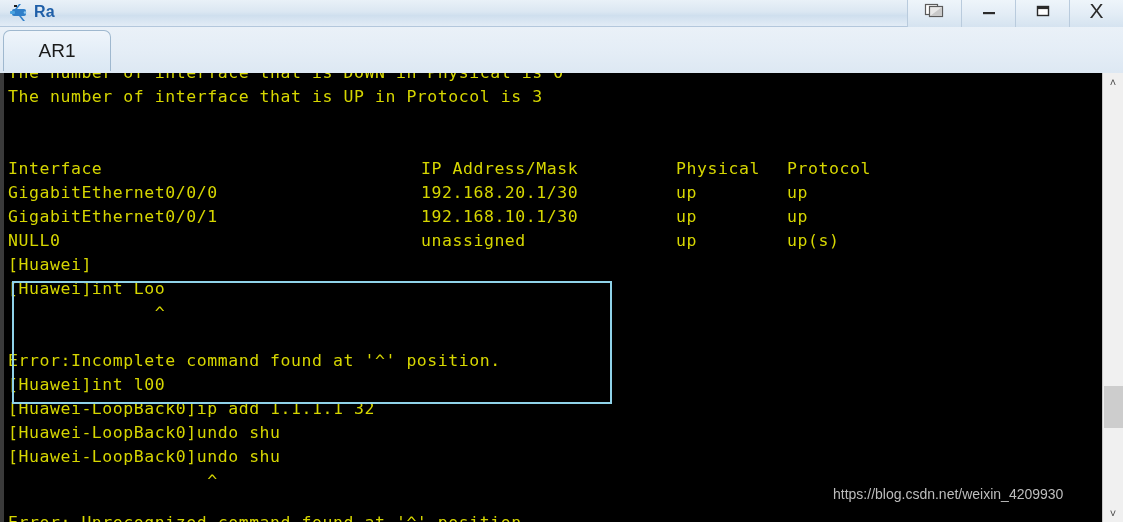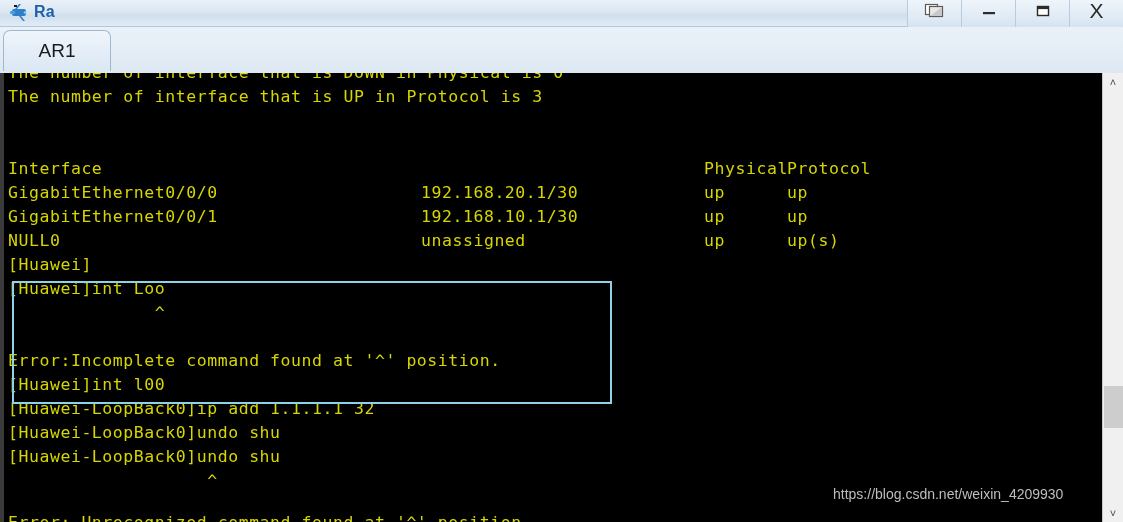--- a/index.html
+++ b/index.html
@@ -134,21 +134,21 @@
     line-height: 24px;
     color: #d6d600;
     letter-spacing: 0.55px;
   }
   .line.clipped {
     overflow: hidden;
   }
 
   
   .col-ip  { position: absolute; left: 417px; }
-  .col-phy { position: absolute; left: 672px; margin-left: 28px; }
+  .col-phy { position: absolute; left: 672px; }
   .col-pro { position: absolute; left: 783px; }
 
   
   .selbox {
     position: absolute;
     left: 8px;
     top: 208px;
     width: 600px;
     height: 123px;
     border: 2px solid #8fd2e8;
@@ -267,20 +267,21 @@
   </div>
 
   <div class="terminal">
     <div class="term-left-gutter"></div>
     <div class="term-inner">
 
       <div class="line clipped" style="top:-12px;">The number of interface that is DOWN in Physical is 0</div>
       <div class="line" style="top:12px;">The number of interface that is UP in Protocol is 3</div>
 
       <div class="line" style="top:84px;">Interface</div>
+      <div class="line col-ip" style="top:84px;">IP Address/Mask</div>
       <div class="line col-phy" style="top:84px;">Physical</div>
       <div class="line col-pro" style="top:84px;">Protocol</div>
 
       <div class="line" style="top:108px;">GigabitEthernet0/0/0</div>
       <div class="line col-ip" style="top:108px;">192.168.20.1/30</div>
       <div class="line col-phy" style="top:108px;">up</div>
       <div class="line col-pro" style="top:108px;">up</div>
 
       <div class="line" style="top:132px;">GigabitEthernet0/0/1</div>
       <div class="line col-ip" style="top:132px;">192.168.10.1/30</div>

